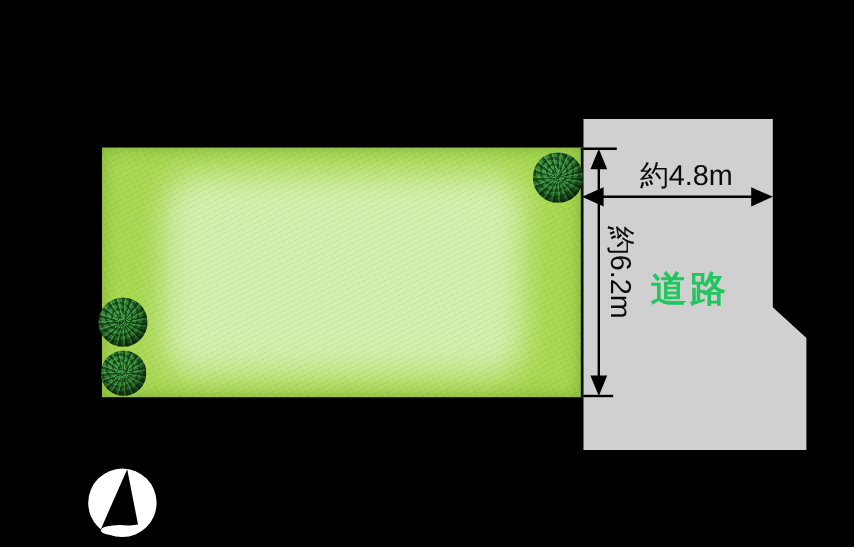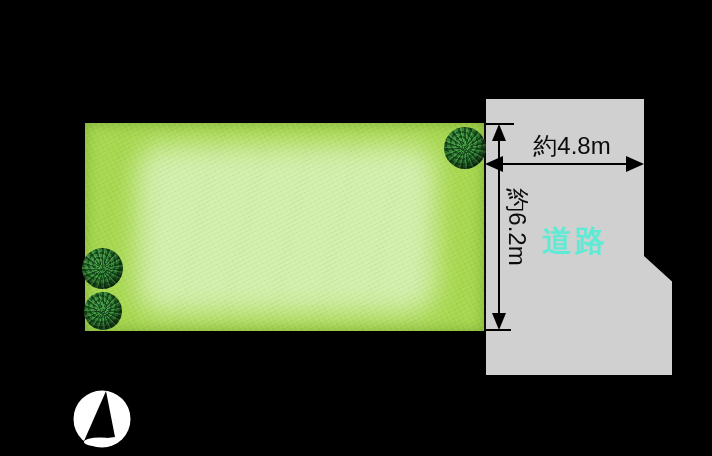--- a/index.html
+++ b/index.html
@@ -8,21 +8,21 @@
     overflow:hidden;font-family:"Liberation Sans","DejaVu Sans",sans-serif;
   }
   
   .road{
     position:absolute;left:486px;top:99px;width:226px;height:276px;
     background:#d0d0d0;
     clip-path:polygon(0 0,158px 0,158px 157px,226px 219px,226px 276px,0 276px);
   }
   .road-label{
     position:absolute;left:575px;top:241px;transform:translate(-50%,-50%);
-    color:#5eead4;font-size:30px;font-weight:600;letter-spacing:3px;white-space:nowrap;
+    color:#22c55e;font-size:30px;font-weight:600;letter-spacing:3px;white-space:nowrap;
   }
   
   .plot{
     position:absolute;left:85px;top:123px;width:401px;height:208px;
     background:#a7d84f;overflow:hidden;box-sizing:border-box;
     border-right:2px solid #0d0d0d;
     box-shadow:inset 0 0 14px rgba(70,120,20,.45);
   }
   .plot-texture{
     position:absolute;inset:0;opacity:.18;

